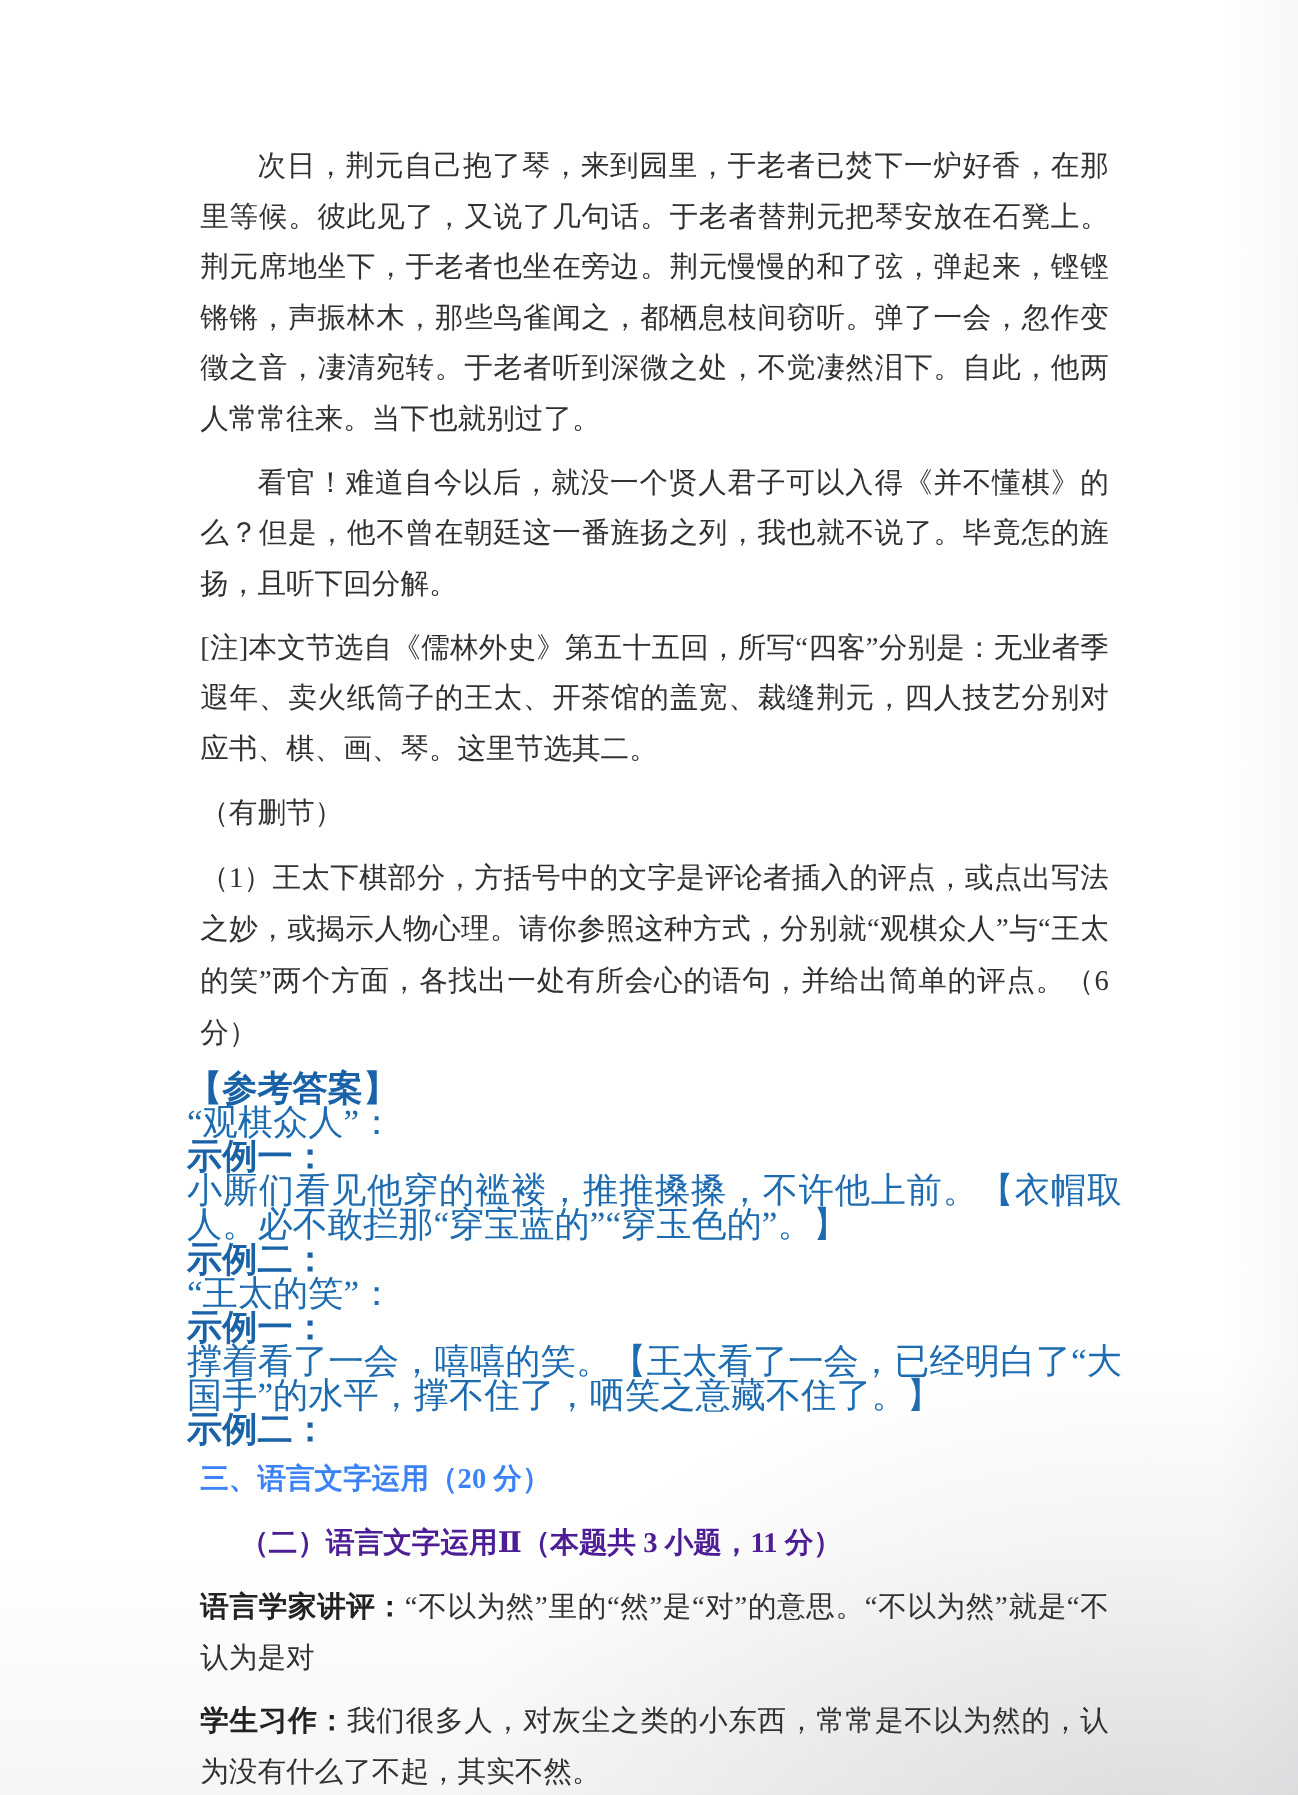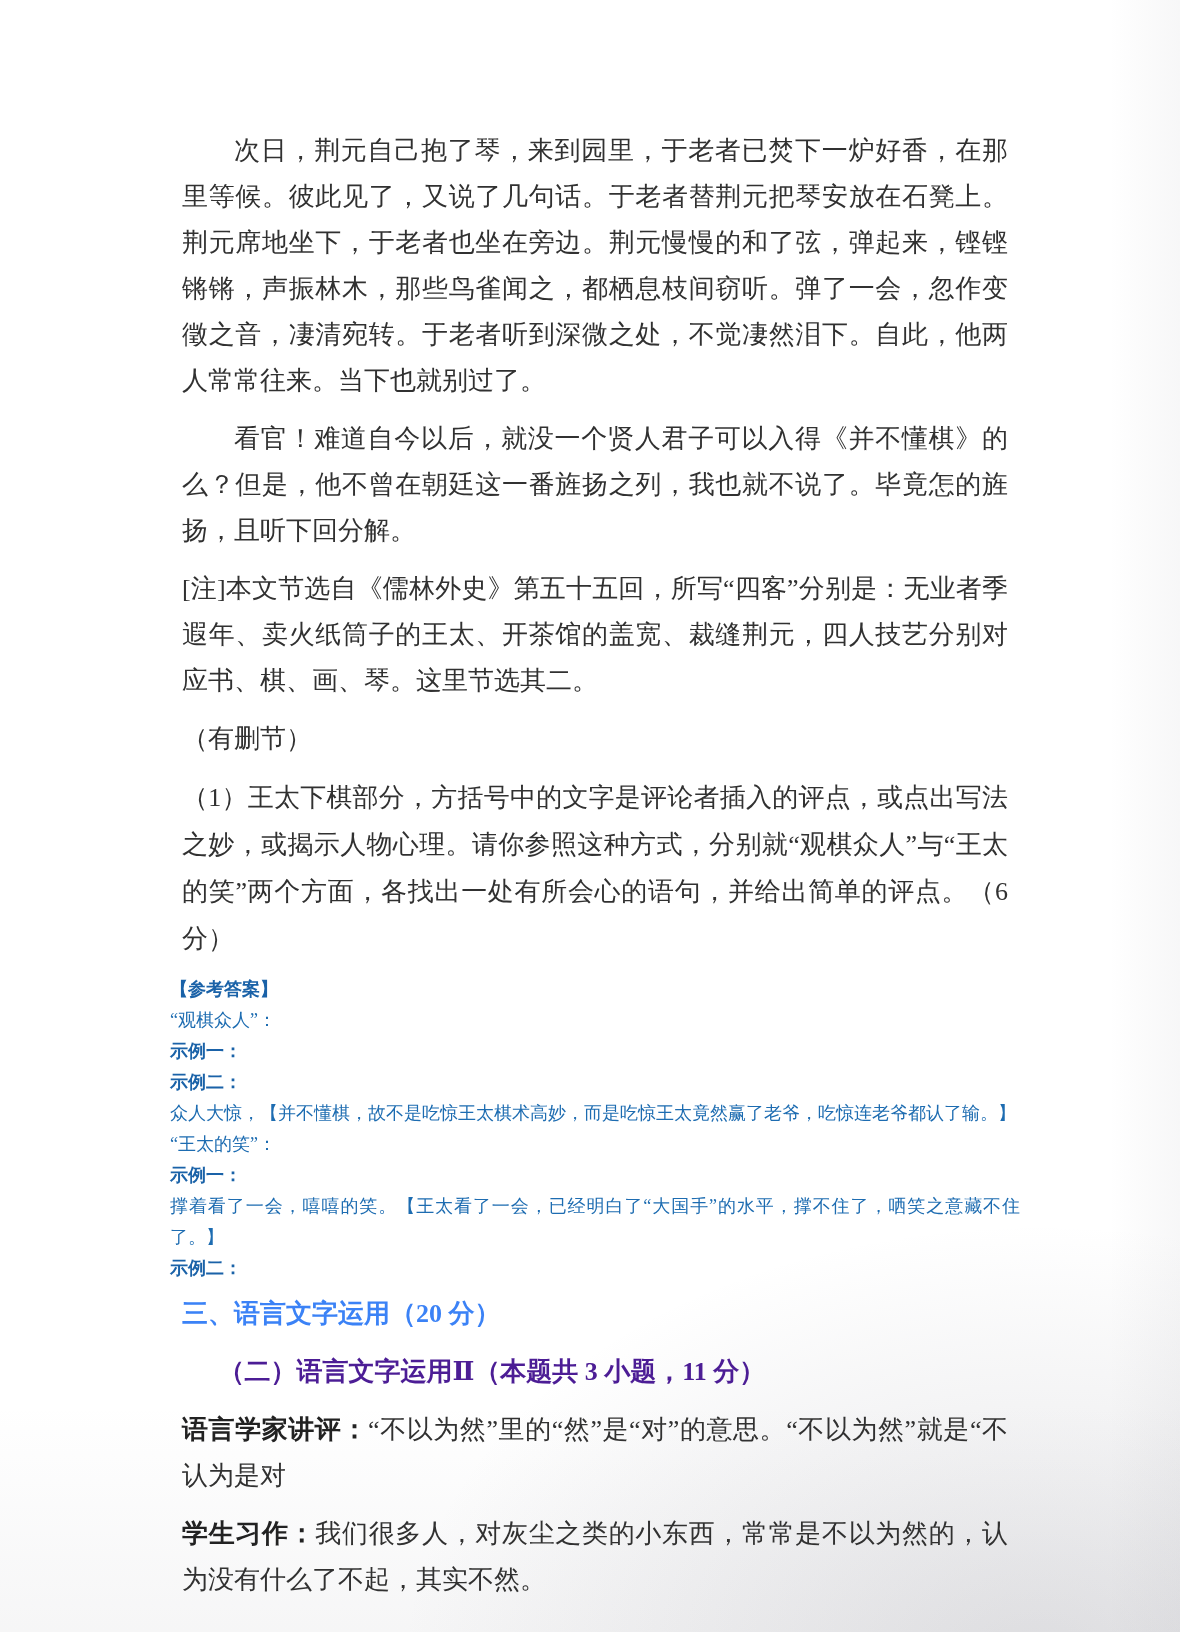--- a/index.html
+++ b/index.html
@@ -36,21 +36,21 @@
     font-size: 26px;
     line-height: 46px;
     text-align: justify;
     text-justify: inter-ideograph;
   }
   .indent { text-indent: 2em; }
   .question { line-height: 47px; margin-top: 2px; }
   .answer {
     margin-top: 4px;
     color: #1d6cb1;
-    font-size: 18px;
+    font-size: 32px;
     line-height: 31px;
   }
   .answer .ans-line {
     text-align: justify;
     text-justify: inter-ideograph;
   }
   .answer .bold-blue {
     font-weight: bold;
     color: #1a62a8;
   }
@@ -81,22 +81,22 @@
   <p class="black">[注]本文节选自《儒林外史》第五十五回，所写“四客”分别是：无业者季遐年、卖火纸筒子的王太、开茶馆的盖宽、裁缝荆元，四人技艺分别对应书、棋、画、琴。这里节选其二。</p>
 
   <p class="black">（有删节）</p>
 
   <p class="black question">（1）王太下棋部分，方括号中的文字是评论者插入的评点，或点出写法之妙，或揭示人物心理。请你参照这种方式，分别就“观棋众人”与“王太的笑”两个方面，各找出一处有所会心的语句，并给出简单的评点。（6 分）</p>
 
   <div class="answer">
     <div class="ans-line bold-blue">【参考答案】</div>
     <div class="ans-line">“观棋众人”：</div>
     <div class="ans-line bold-blue">示例一：</div>
+    <div class="ans-line">小厮们看见他穿的褴褛，推推搡搡，不许他上前。【衣帽取人。必不敢拦那“穿宝蓝的”“穿玉色的”。】</div>
     <div class="ans-line bold-blue">示例二：</div>
-    <div class="ans-line">众人大惊，【并不懂棋，故不是吃惊王太棋术高妙，而是吃惊王太竟然赢了老爷，吃惊连老爷都认了输。】</div>
     <div class="ans-line">“王太的笑”：</div>
     <div class="ans-line bold-blue">示例一：</div>
     <div class="ans-line">撑着看了一会，嘻嘻的笑。【王太看了一会，已经明白了“大国手”的水平，撑不住了，哂笑之意藏不住了。】</div>
     <div class="ans-line bold-blue">示例二：</div>
   </div>
 
   <p class="black heading">三、语言文字运用（20 分）</p>
 
   <p class="black subheading">（二）语言文字运用Ⅱ（本题共 3 小题，11 分）</p>
 

